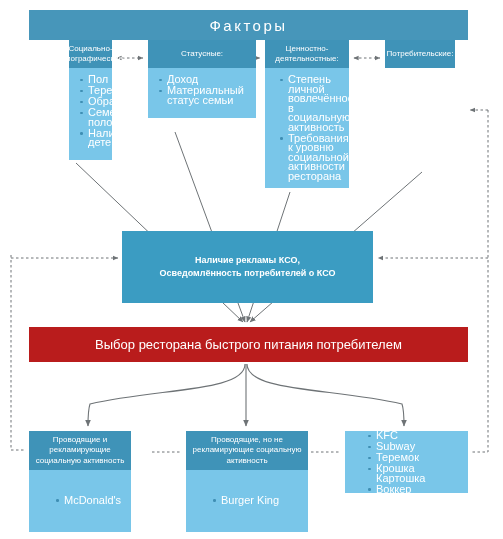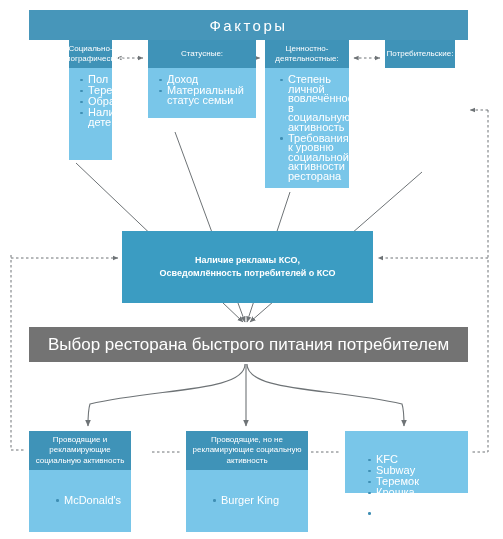--- a/index.html
+++ b/index.html
@@ -114,42 +114,42 @@
     color: #ffffff;
   }
 
   
   #choice {
     position: absolute;
     left: 29px;
     top: 327px;
     width: 439px;
     height: 35px;
-    background: #737373;
-    display: flex;
-    align-items: center;
-    justify-content: center;
-    font-size: 17px;
+    background: #b91c1c;
+    display: flex;
+    align-items: center;
+    justify-content: center;
+    font-size: 13px;
     color: #ffffff;
   }
 
   
   #bot-1 { left: 29px;  top: 431px; width: 102px; }
   #bot-2 { left: 186px; top: 431px; width: 122px; border-radius: 16px; }
   #bot-3 { left: 345px; top: 431px; width: 123px; }
   #bot-1 .box-head, #bot-2 .box-head, #bot-3 .box-head {
     height: 39px;
     display: flex;
     align-items: center;
     justify-content: center;
     font-size: 8px;
     line-height: 10.5px;
   }
   #bot-1 .box-body, #bot-2 .box-body { height: 62px; display:flex; align-items:center; }
-  #bot-3 .box-body { height: 62px; padding-top: 24px; }
+  #bot-3 .box-body { height: 62px; padding-top: 0; }
   #bot-1 ul.items, #bot-2 ul.items { padding-left: 26px; }
   #bot-3 ul.items { padding-left: 22px; }
 </style>
 </head>
 <body>
 
 <div id="diagram">
 
   <svg id="edges" viewBox="0 0 503 539">
     <defs>
@@ -196,20 +196,21 @@
 
   <div id="banner">Факторы</div>
 
   <div class="box" id="col-1">
     <div class="box-head">Социально-демографические:</div>
     <div class="box-body">
       <ul class="items">
         <li>Пол</li>
         <li>Теремок</li>
         <li>Образование</li>
+        <li>Семейное положение</li>
         <li>Наличие детей</li>
       </ul>
     </div>
   </div>
 
   <div class="box" id="col-2">
     <div class="box-head">Статусные:</div>
     <div class="box-body">
       <ul class="items">
         <li>Доход</li>

